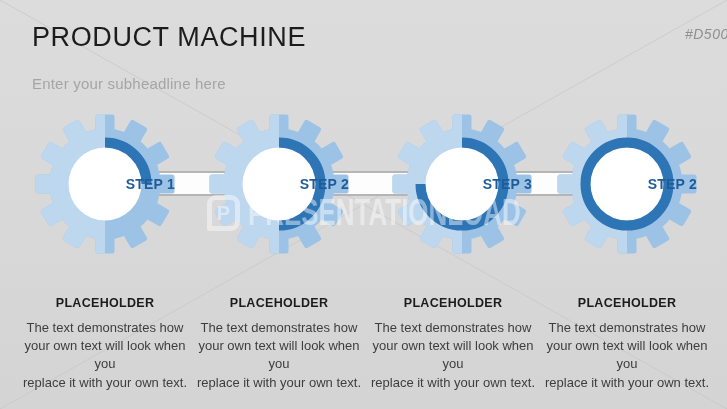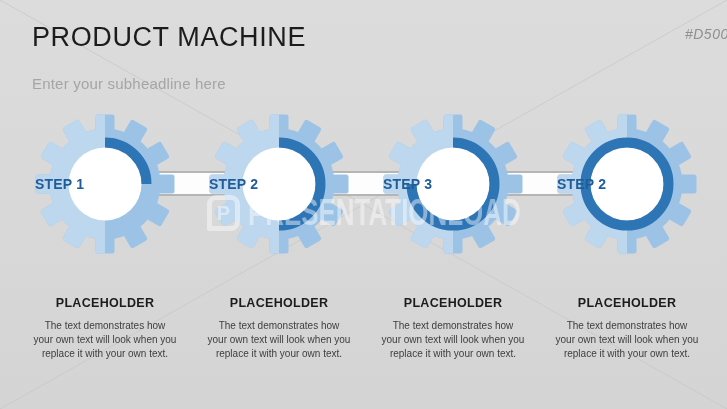--- a/index.html
+++ b/index.html
@@ -30,40 +30,40 @@
     background:#fdfdfd;
     border-top:2px solid #b5b5b5;border-bottom:2px solid #b5b5b5;
     box-sizing:border-box;z-index:1;
   }
   .connector-1{left:105px;}
   .connector-2{left:279px;}
   .connector-3{left:453px;}
 
   
   .gear{position:absolute;width:140px;height:140px;top:114px;z-index:2;
-        display:flex;align-items:center;justify-content:flex-start;}
+        display:flex;align-items:center;justify-content:flex-end;}
   .gear-1{left:35px;}
   .gear-2{left:209px;}
-  .gear-3{left:383px;}
+  .gear-3{left:392px;}
   .gear-4{left:557px;}
   .gear-svg{position:absolute;left:0;top:0;width:140px;height:140px;}
   .ring{stroke:#2e75b6;}
   .step-label{
     position:relative;z-index:2;font-size:14px;font-weight:bold;color:#1f5c9a;
     letter-spacing:.2px;white-space:nowrap;
   }
 
   
   .col{position:absolute;top:296px;width:180px;text-align:center;z-index:2;}
   .col-1{left:15px;}
   .col-2{left:189px;}
   .col-3{left:363px;}
   .col-4{left:537px;}
   .col-heading{font-size:12.5px;font-weight:bold;color:#1c1c1c;letter-spacing:.3px;margin-bottom:9px;}
-  .col-body{font-size:10px;color:#3e3e3e;line-height:1.4;white-space:pre-line;}
+  .col-body{font-size:13px;color:#3e3e3e;line-height:1.4;white-space:pre-line;}
 
   
   .wm-center{
     position:absolute;left:207px;top:192px;z-index:4;display:flex;align-items:center;
     pointer-events:none;color:rgba(255,255,255,0.45);
   }
   .wm-logo{
     position:relative;width:33px;height:36px;border:5px solid rgba(255,255,255,0.45);
     border-radius:9px 9px 9px 2px;box-sizing:border-box;margin-right:8px;
     display:flex;align-items:center;justify-content:center;

